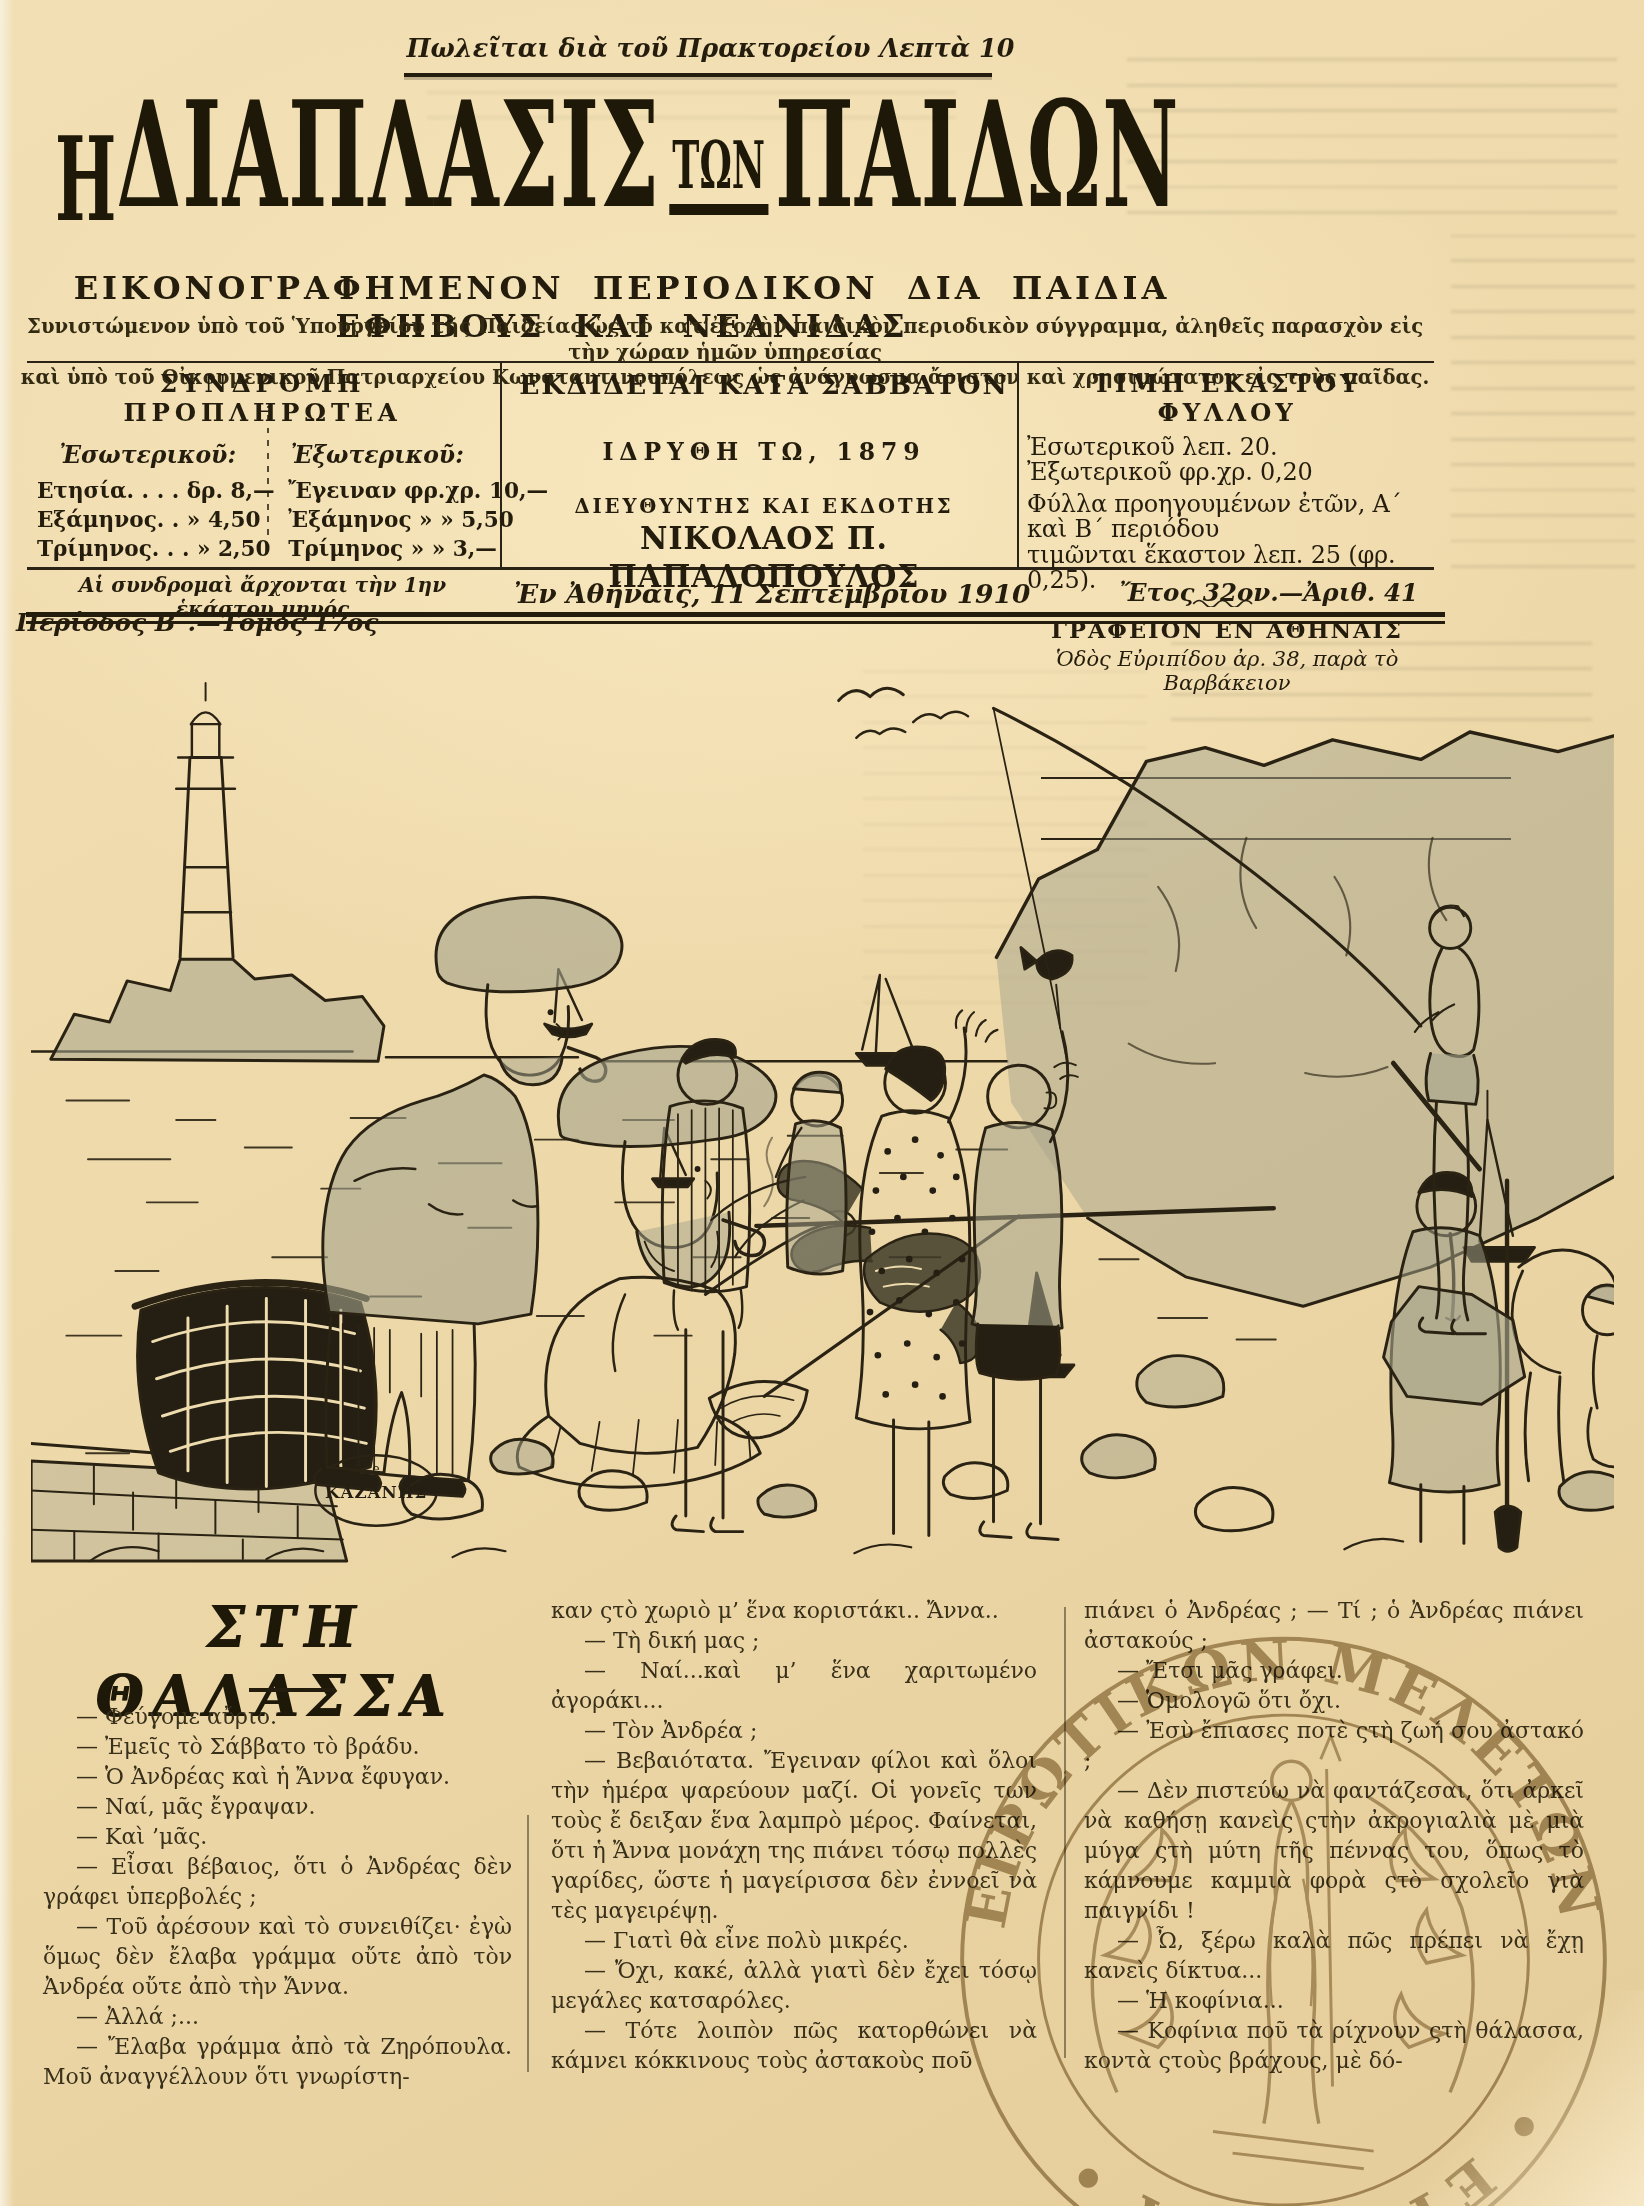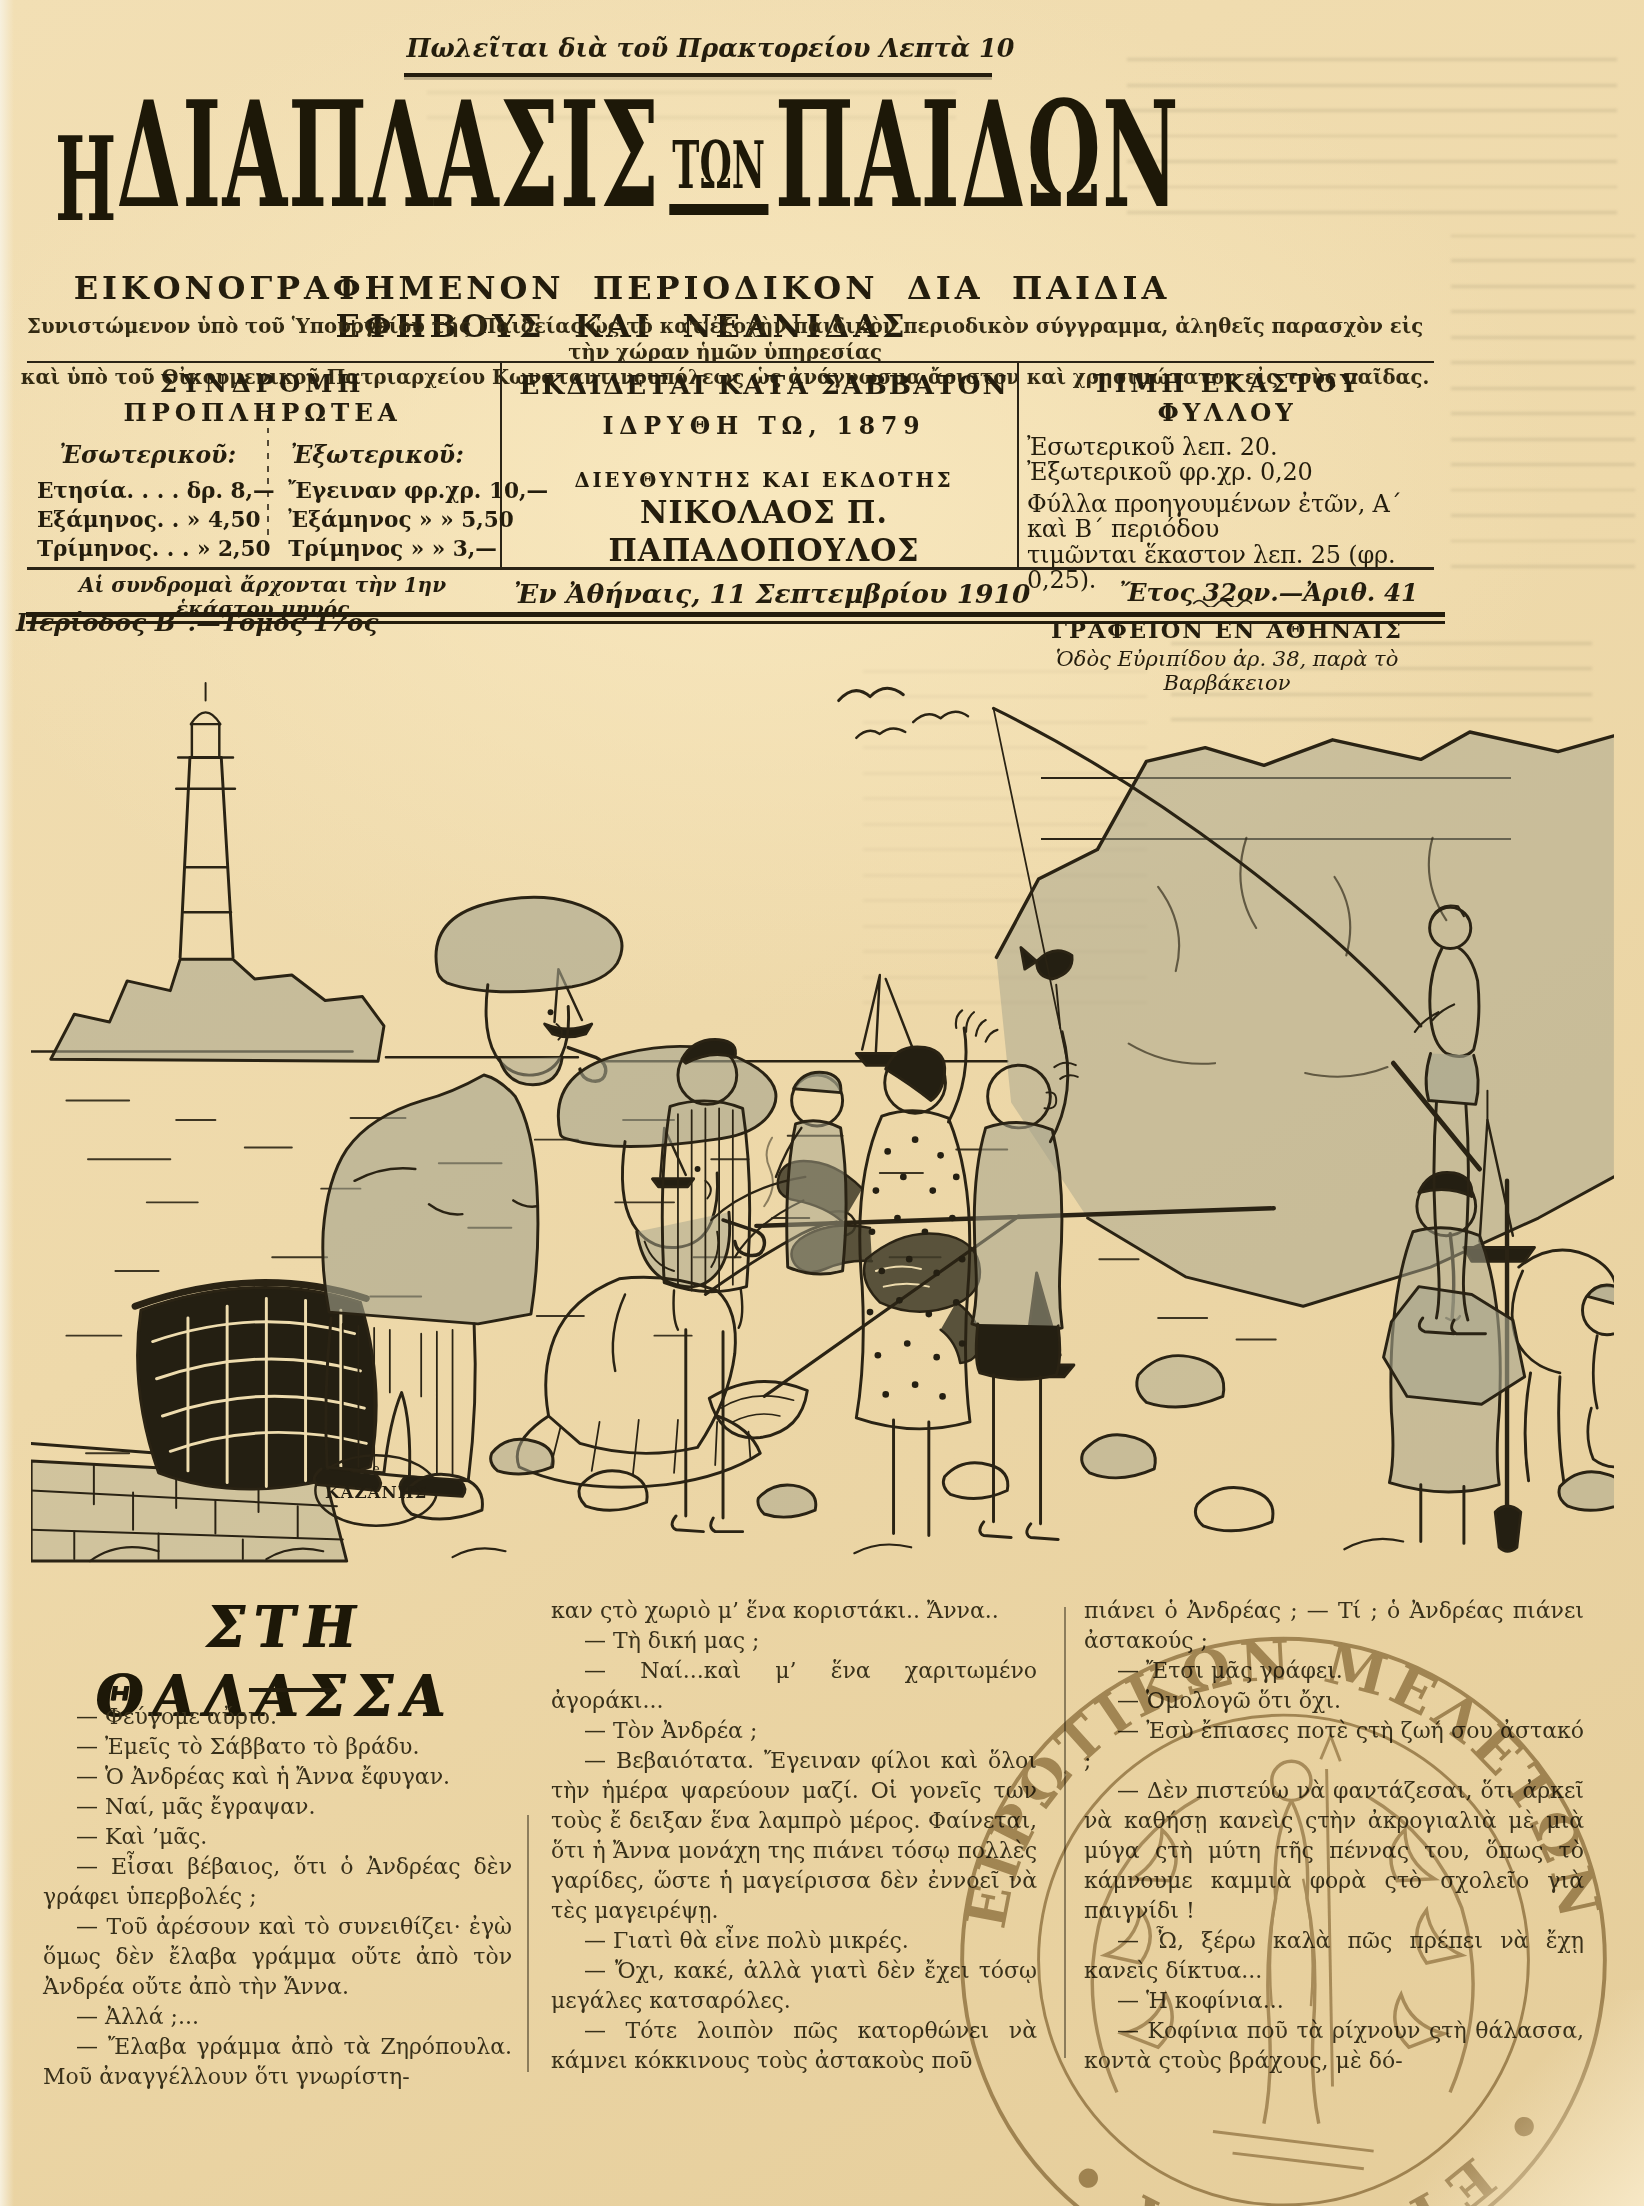--- a/index.html
+++ b/index.html
@@ -36,21 +36,21 @@
     background:repeating-linear-gradient(0deg,#2b2416 0 5.9px,transparent 5.9px 12.7px);opacity:.8;}
   .ibox-col{position:absolute;top:369px;color:#241d0d;}
   .c-title{text-align:center;font-weight:bold;font-size:24.5px;letter-spacing:4.9px;}
   .sub-heads{display:flex;margin-top:13.7px;font-weight:bold;font-style:italic;font-size:23.5px;}
   .sub-heads div{flex:1;text-align:center;}
   .price-cols{display:flex;margin-top:7.8px;}
   .price-cols > div{flex:1;padding-left:3.9px;}
   .price-row, .price-col p{font-size:21.6px;line-height:29px;font-weight:bold;margin:0;white-space:nowrap;}
   .sub-note{margin-top:9.8px;text-align:center;font-style:italic;font-weight:bold;font-size:20px;}
   .pub-freq{text-align:center;font-weight:bold;font-size:26.5px;letter-spacing:2px;}
-  .pub-founded{text-align:center;font-weight:bold;font-size:23.5px;letter-spacing:5.9px;margin-top:12px;}
+  .pub-founded{text-align:center;font-weight:bold;font-size:23.5px;letter-spacing:5.9px;margin-top:38px;}
   .pub-dirlabel{text-align:center;font-weight:bold;font-size:19.6px;letter-spacing:2.9px;margin-top:29px;}
   .pub-dirname{text-align:center;font-weight:bold;font-size:30px;letter-spacing:1px;margin-top:3.9px;transform:scaleY(1.08);}
   .pr-line{text-align:left;font-weight:normal;font-size:24px;letter-spacing:-0.2px;line-height:25.5px;}
   .pr-title{text-align:center;font-weight:bold;font-size:24.5px;letter-spacing:3.9px;margin-bottom:7.8px;}
   .pr-office{text-align:center;font-weight:bold;font-size:22.5px;letter-spacing:2px;margin-top:9.8px;}
   .pr-addr{text-align:center;font-weight:normal;font-style:italic;font-size:21px;margin-top:3.9px;}
   .squig{display:block;margin:3.9px auto 0;}
   
   .dl{position:absolute;top:578px;font-weight:bold;font-style:italic;font-size:24.5px;color:#241d0d;white-space:nowrap;}
   .dbl-rule-a{left:25.5px;top:612px;width:1419px;height:4.9px;background:#241d0d;}

